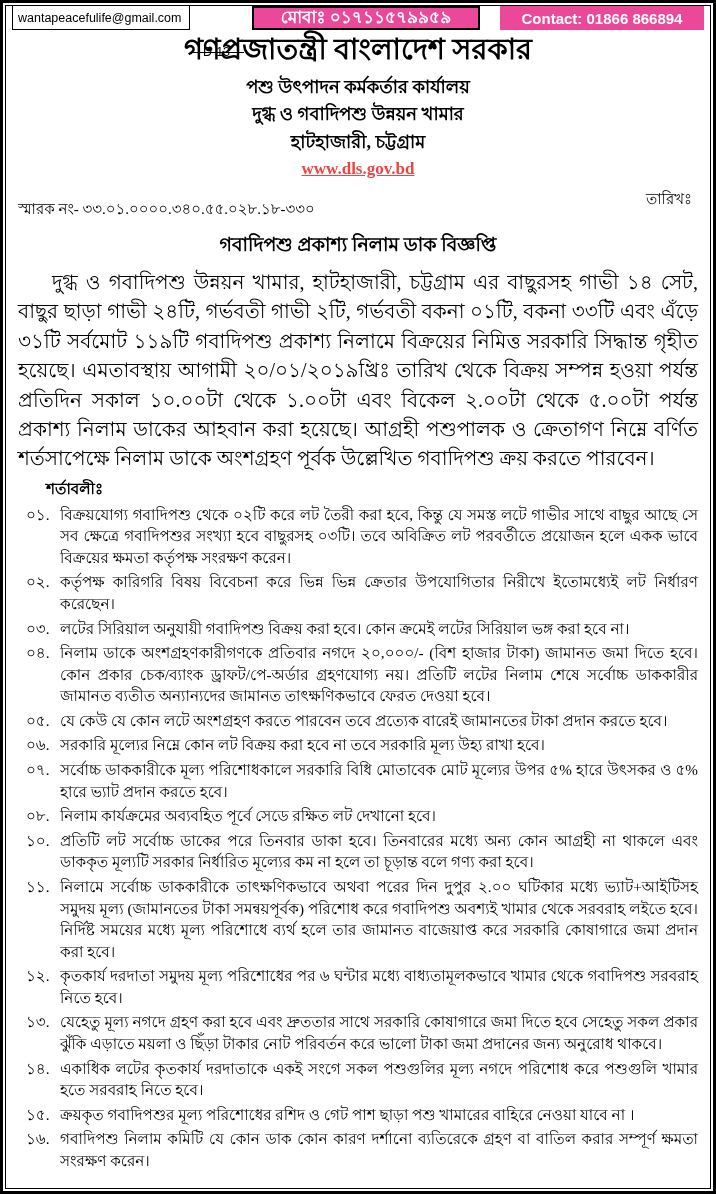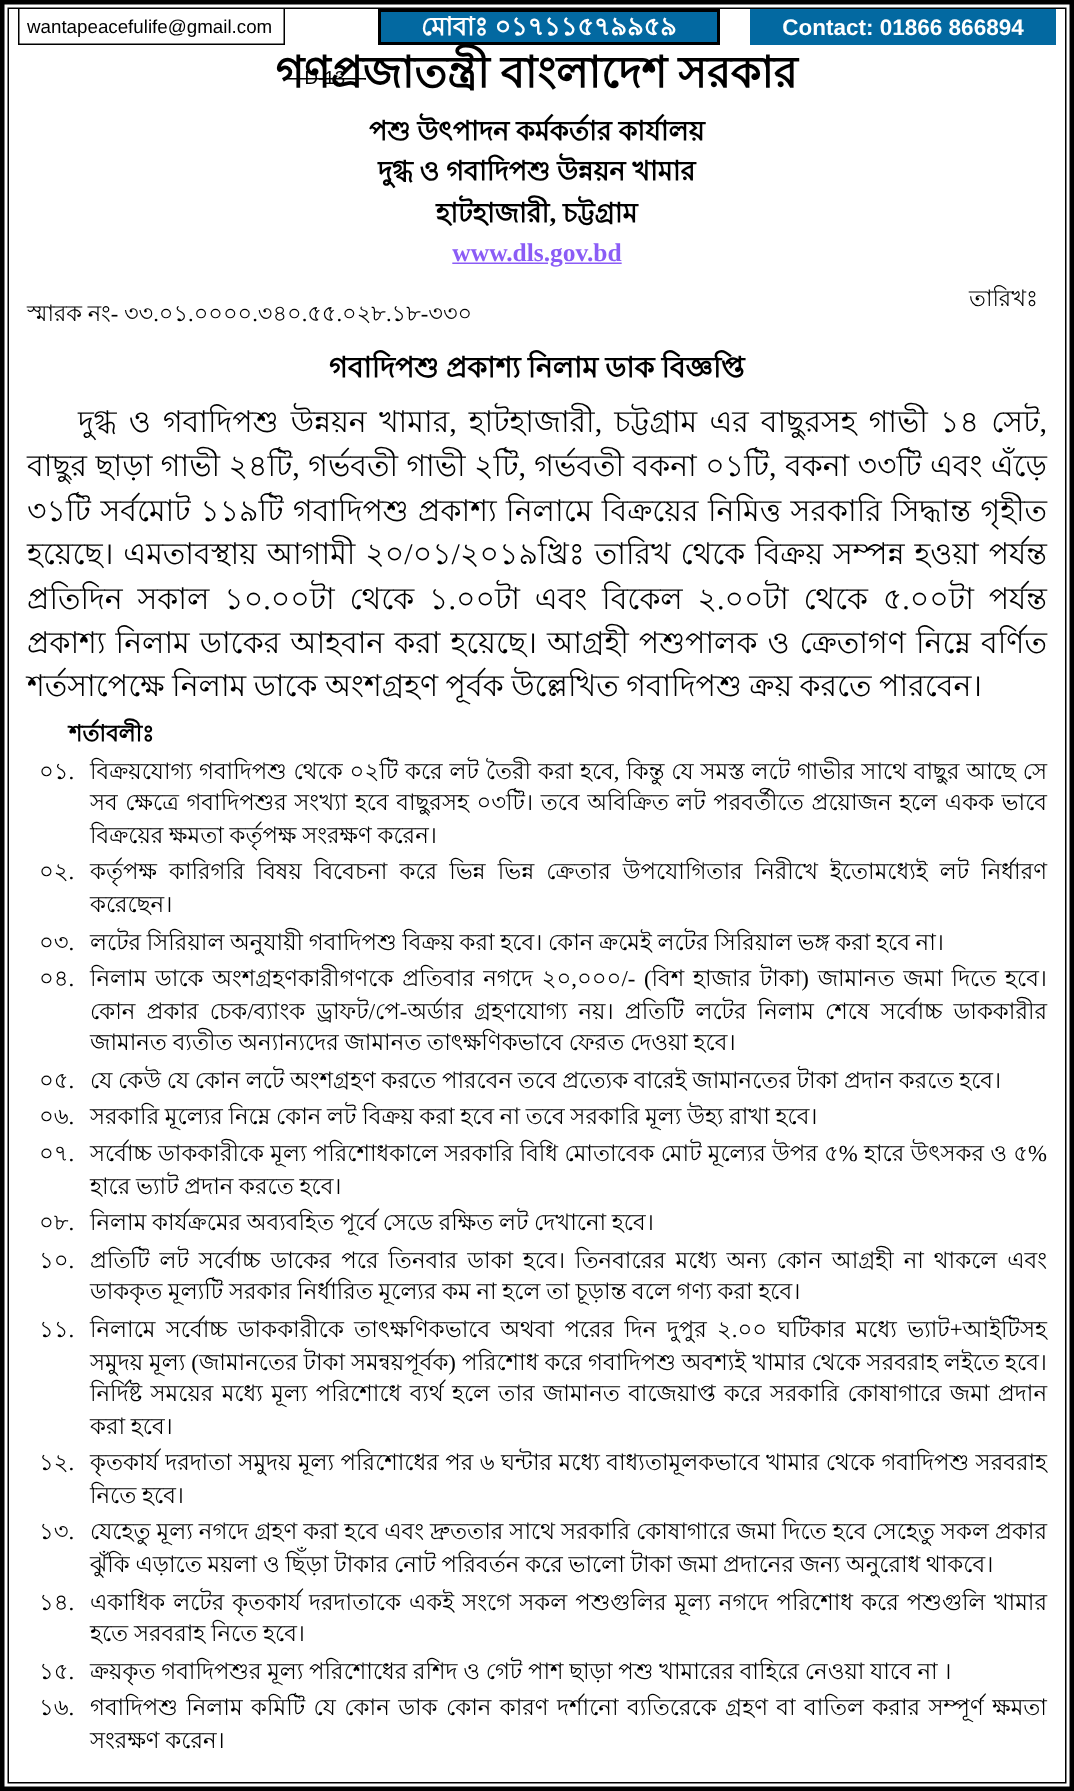--- a/index.html
+++ b/index.html
@@ -20,32 +20,32 @@
     font-size:12.5px; display:flex; align-items:center; padding:1px 5px;
     font-family:"Liberation Sans","DejaVu Sans",sans-serif;
   }
   .code-box {
     flex:0 0 54px; border:1px solid #000; border-top:none; border-left:none;
     font-size:12.5px; display:flex; align-items:center; justify-content:center;
     font-family:"Liberation Sans","DejaVu Sans",sans-serif;
     margin-top:46px;
   }
   .black-box {
-    background:#0369a1; color:#fff; font-weight:bold;
+    background:#ec4899; color:#fff; font-weight:bold;
     display:flex; align-items:center; justify-content:center;
   }
   .mobile-box { flex:0 0 228px; margin-left:8px; font-size:17px; border:2px solid #000; }
   .contact-box { flex:1; margin-left:20px; font-size:15px;
     font-family:"Liberation Sans","DejaVu Sans",sans-serif; }
   
   .letterhead { text-align:center; line-height:1.35; }
   .gov-title { font-size:29px; font-weight:bold; margin-bottom:6px; }
   .lh-line { font-size:18px; font-weight:bold; margin-top:3px; }
   .website { font-size:17px; font-weight:bold; margin-top:4px; }
-  .website a { color:#8b5cf6; text-decoration:underline; }
+  .website a { color:#ef4444; text-decoration:underline; }
   
   .ref-row { display:flex; justify-content:space-between; align-items:flex-start;
     margin-top:6px; font-size:15px; }
   .memo { padding-top:10px; }
   .date-wrap { display:flex; align-items:center; font-size:15px; }
   .date-label { margin-right:6px; }
   .date-frac { display:inline-flex; flex-direction:column; text-align:center; }
   .date-top { border-bottom:1.5px solid #000; padding:0 8px 2px 8px; }
   .date-bottom { padding:2px 8px 0 8px; }
   

